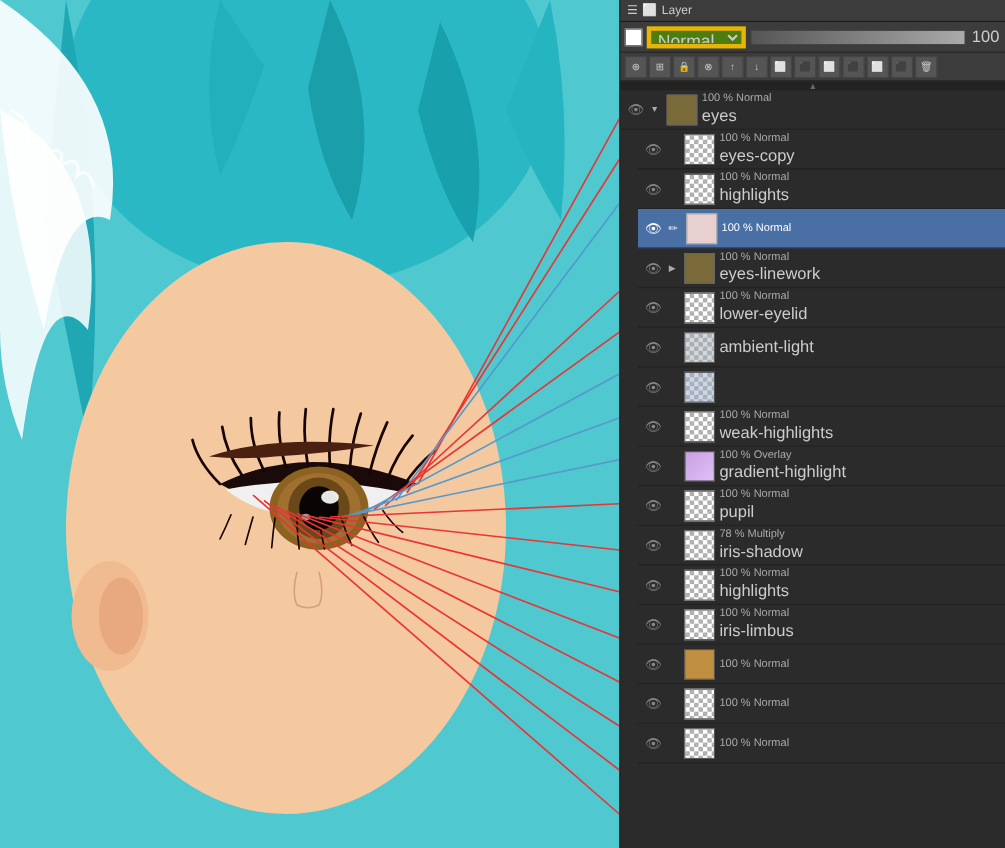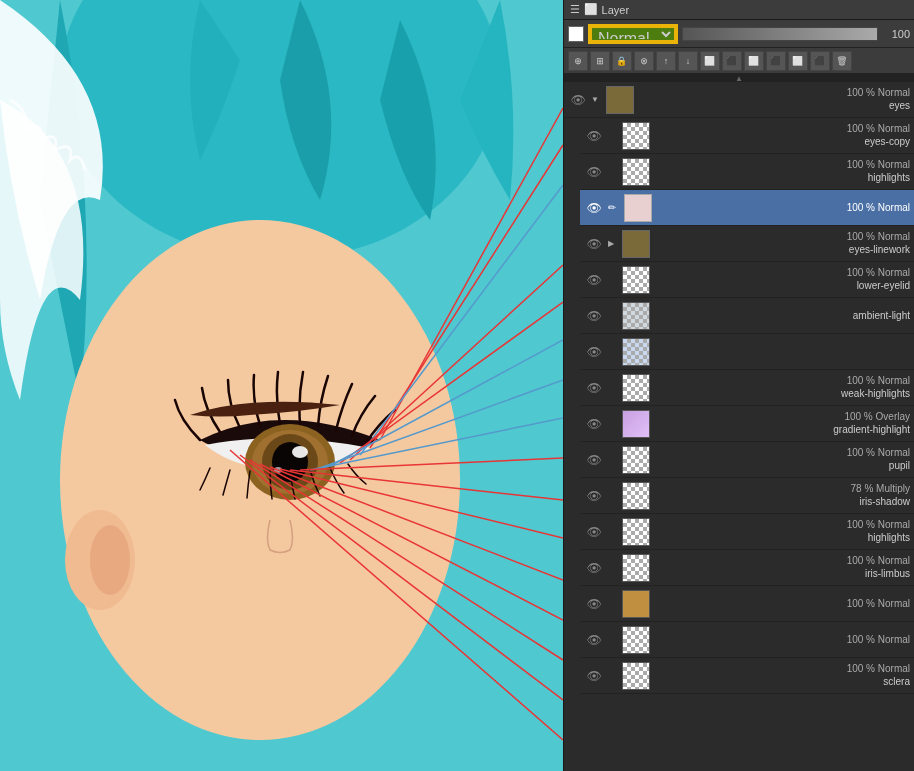--- a/index.html
+++ b/index.html
@@ -91,23 +91,23 @@
 
     .opacity-bar {
       flex: 1;
       height: 14px;
       background: linear-gradient(to right, #555, #aaa);
       border: 1px solid #444;
     }
 
     .opacity-value {
       width: 28px;
-      font-size: 11px;
+      font-size: 15px;
       color: #ccc;
-      text-align: right;
+      text-align: center;
     }
 
     
     #toolbar-row {
       height: 26px;
       background: #3c3c3c;
       display: flex;
       align-items: center;
       padding: 0 4px;
       gap: 2px;
@@ -201,31 +201,30 @@
 
     .layer-thumbnail.active-thumb {
       border: 1px solid #aaa;
     }
 
     .layer-info {
       flex: 1;
       display: flex;
       flex-direction: column;
       overflow: hidden;
-      align-items: flex-end;
     }
 
     .layer-blend {
       font-size: 10px;
       color: #aaa;
       line-height: 1.2;
     }
 
     .layer-name {
-      font-size: 10px;
+      font-size: 15px;
       color: #ccc;
       line-height: 1.3;
       white-space: nowrap;
       overflow: hidden;
       text-overflow: ellipsis;
     }
 
     .layer-item.selected .layer-blend,
     .layer-item.selected .layer-name {
       color: #fff;
@@ -507,18 +506,17 @@
         <span class="layer-blend">100 % Normal</span>
       </div>
     </div>
 
     <div class="layer-item layer-indent">
       <div class="layer-eye">👁</div>
       <div style="width:14px; flex-shrink:0;"></div>
       <div class="layer-thumbnail checkerboard"></div>
       <div class="layer-info">
         <span class="layer-blend">100 % Normal</span>
-        <span class="layer-name">sclera</span>
       </div>
     </div>
 
   </div>
 </div>
 
 </body></html>

